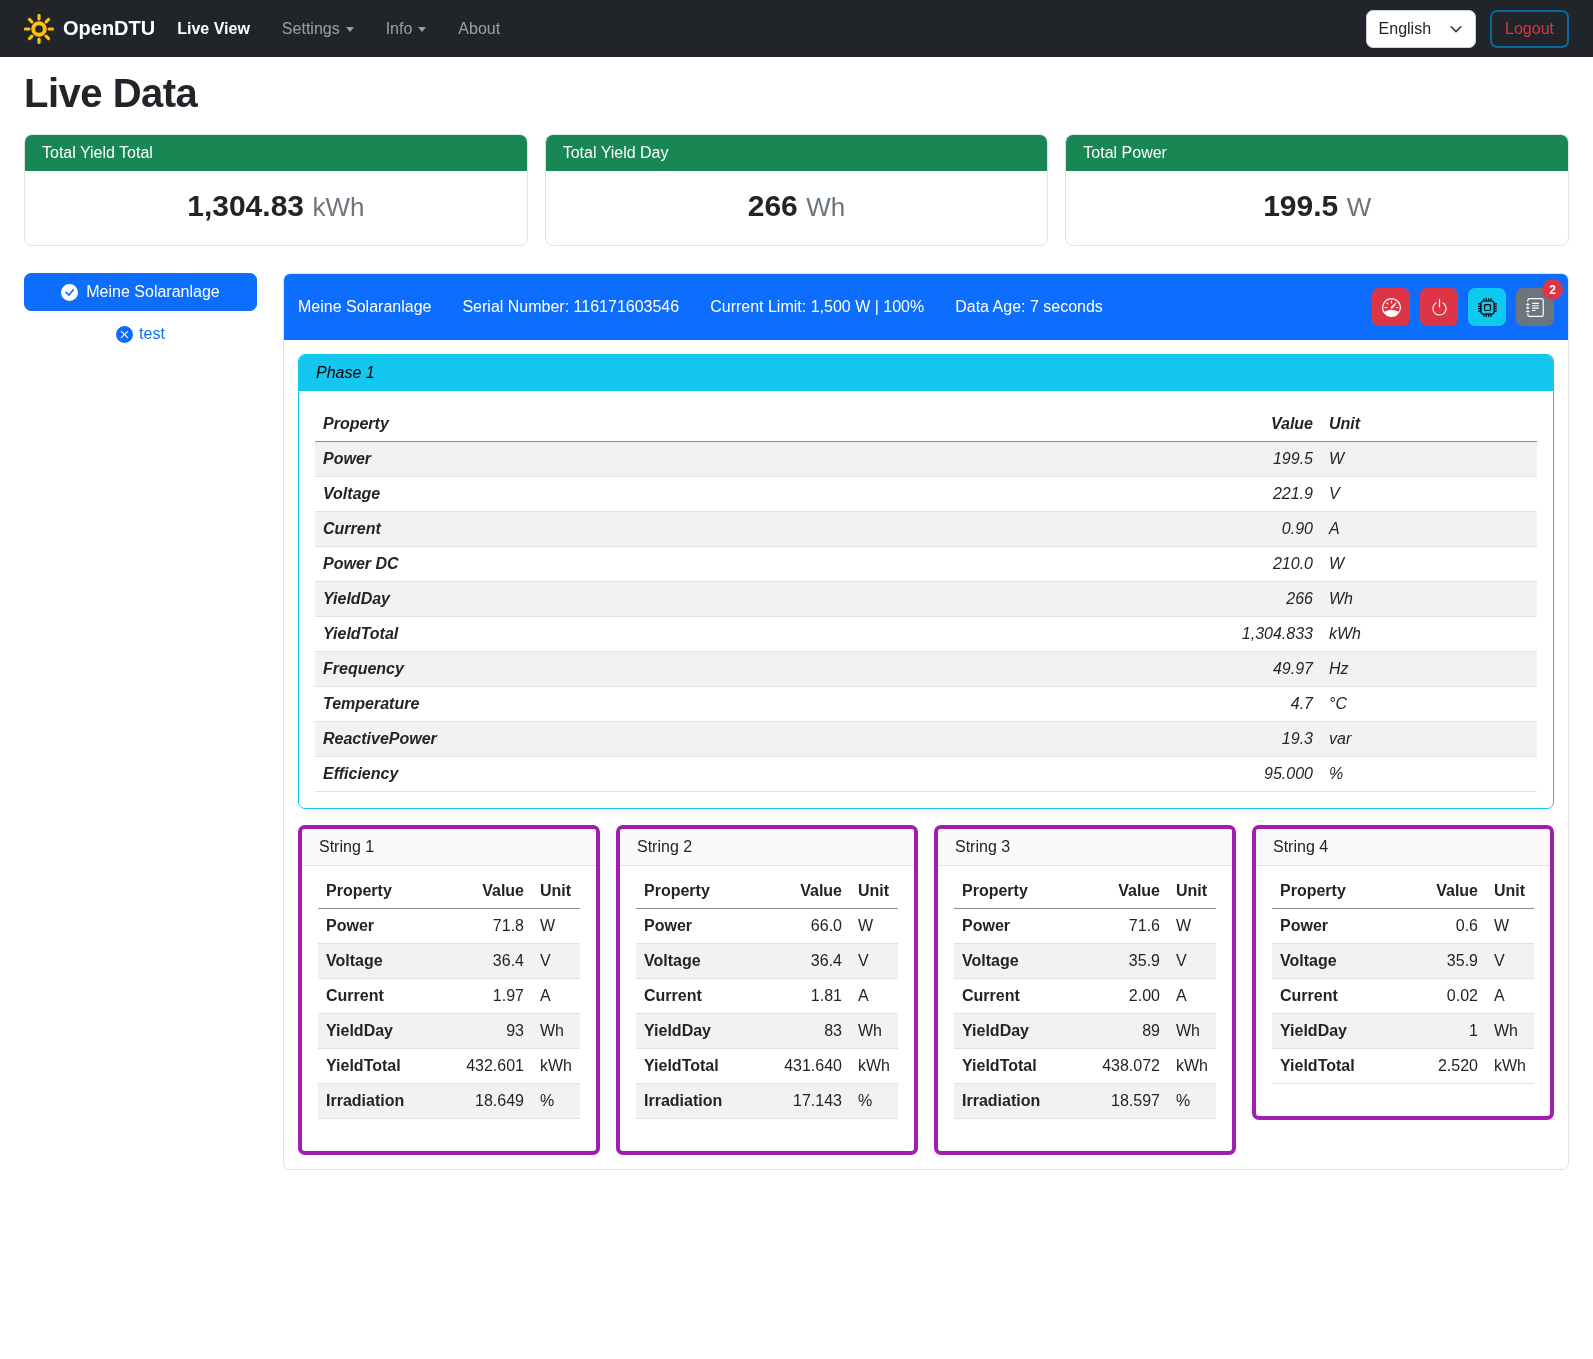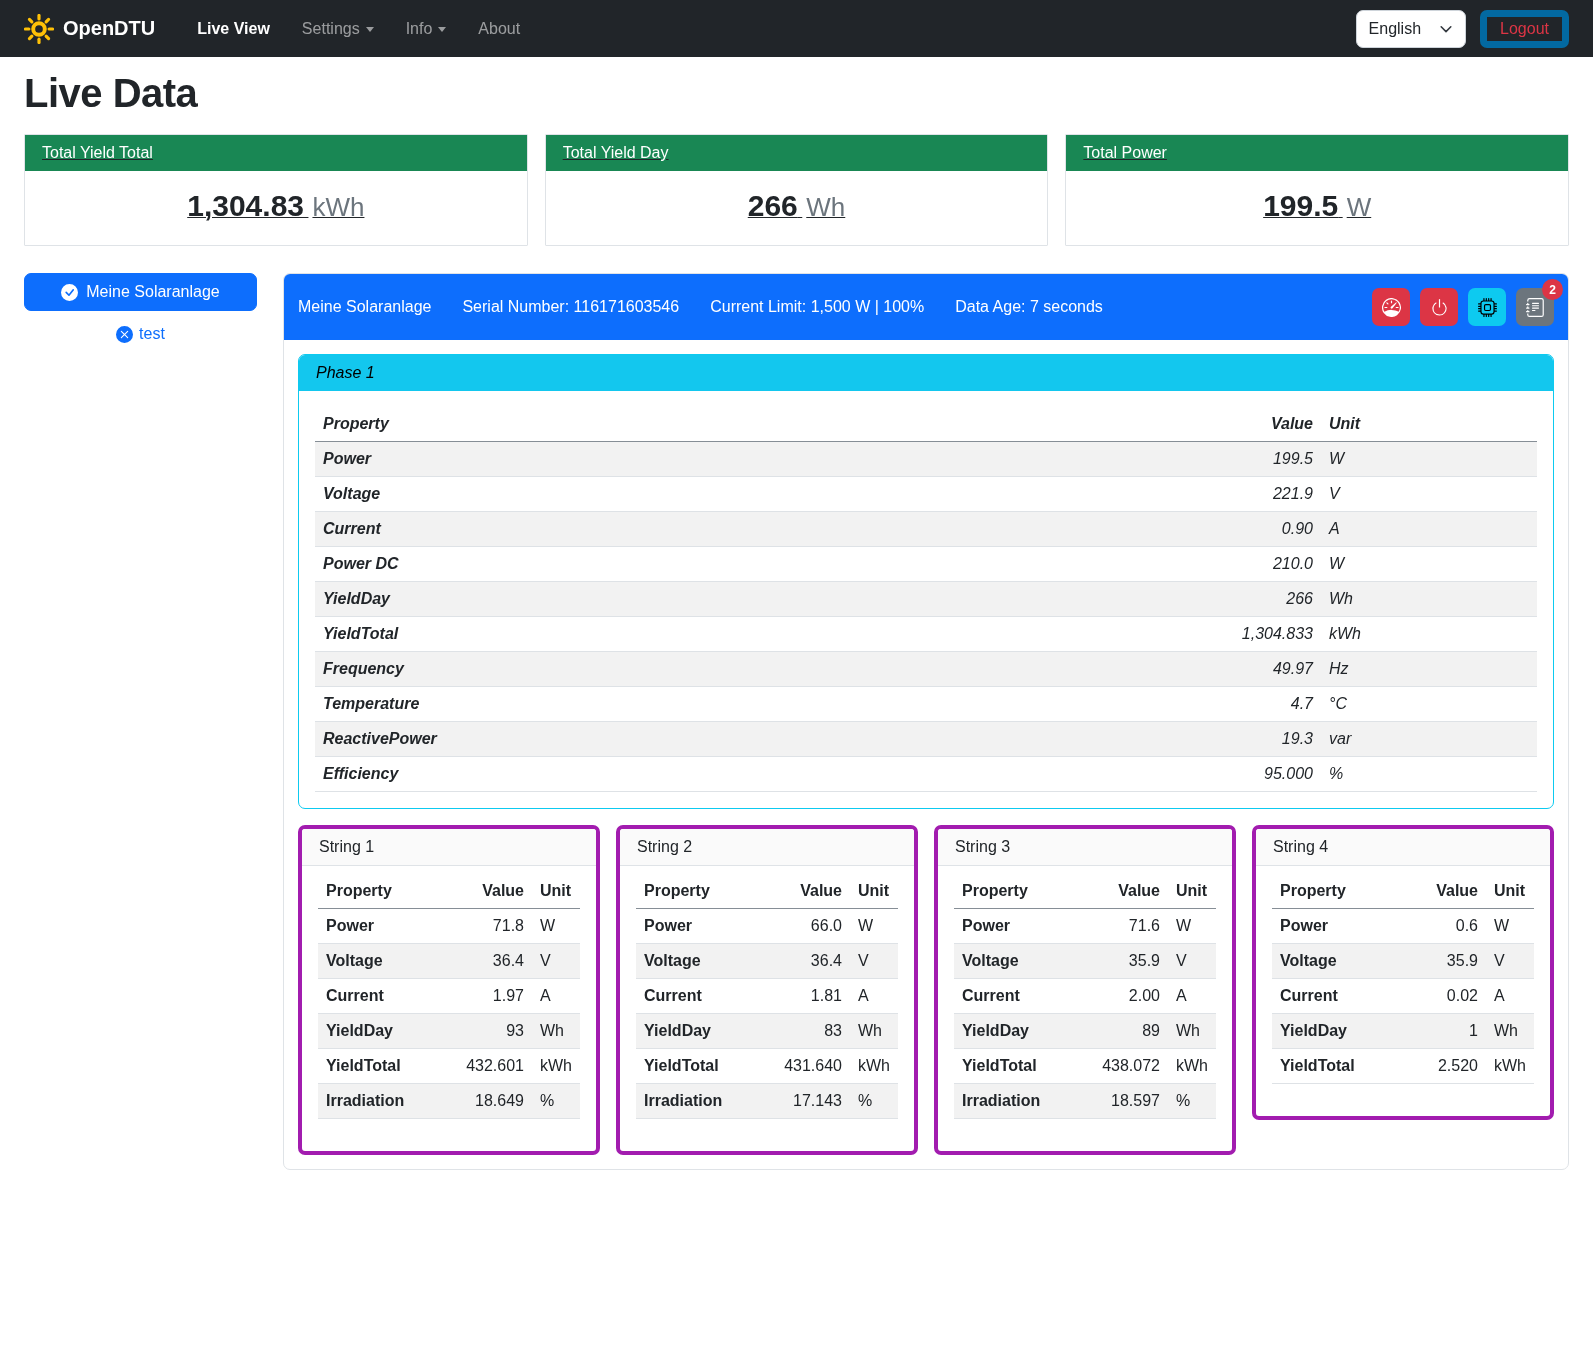--- a/index.html
+++ b/index.html
@@ -11,43 +11,43 @@
     font-family: "Liberation Sans", sans-serif;
     font-size: 16px;
   }
 
   
   .navbar {
     height: 57px; background: #212529;
     display: flex; align-items: center;
     padding: 0 24px;
   }
-  .brand { display:flex; align-items:center; gap:9px; color:#fff; font-size:20px; font-weight:700; margin-right:28px; cursor:pointer; }
+  .brand { display:flex; align-items:center; gap:9px; color:#fff; font-size:20px; font-weight:700; margin-right:8px; cursor:pointer; }
   .nav-links { display:flex; align-items:center; gap:4px; }
   .nav-link { padding:8px 14px; color:rgba(255,255,255,.55); cursor:pointer; display:flex; align-items:center; gap:6px; }
   .nav-link.active { color:#fff; font-weight:600; }
   .caret { width:0; height:0; border-left:4.5px solid transparent; border-right:4.5px solid transparent; border-top:5px solid currentColor; display:inline-block; margin-top:2px; }
   .nav-right { margin-left:auto; display:flex; align-items:flex-end; gap:14px; }
   .lang-select {
     background:#fff; border:1px solid #ced4da; border-radius:7px;
     height:38px; padding:0 12px; display:flex; align-items:center; gap:18px;
     font-size:16px; color:#212529; cursor:pointer;
   }
   .logout-btn {
-    background:transparent; border:7px solid #0369a1; color:#dc3545;
+    background:transparent; border:2px solid #0369a1; color:#dc3545;
     border-radius:7px; height:38px; padding:0 13px; font-size:16px;
     font-family:inherit; cursor:pointer;
   }
 
   
   .container { padding: 0 24px 16px 24px; }
   h1.page-title { font-size:40px; font-weight:600; margin:14px 0 18px 0; letter-spacing:-0.5px; }
 
   .summary-row { display:flex; gap:17px; margin-bottom:27px; }
-  .summary-card { flex:1; border:1px solid #dfe3e7; border-radius:1px; background:#fff; overflow:hidden;text-decoration:underline; }
+  .summary-card { flex:1; border:1px solid #dfe3e7; border-radius:8px; background:#fff; overflow:hidden; }
   .summary-card .card-header { background:#198754; color:#fff; padding:9px 17px; font-size:16px; }
   .summary-card .card-body { padding:18px 16px 22px; text-align:center; }
   .summary-card .big-value { font-size:30px; font-weight:600; color:#212529; }
   .summary-card .big-unit { font-size:26px; font-weight:400; color:#6c757d; margin-left:4px; }
 
   .content-row { display:flex; gap:26px; align-items:flex-start; }
 
   
   .inverter-list { width:233px; flex:none; }
   .selected-inverter-btn {

